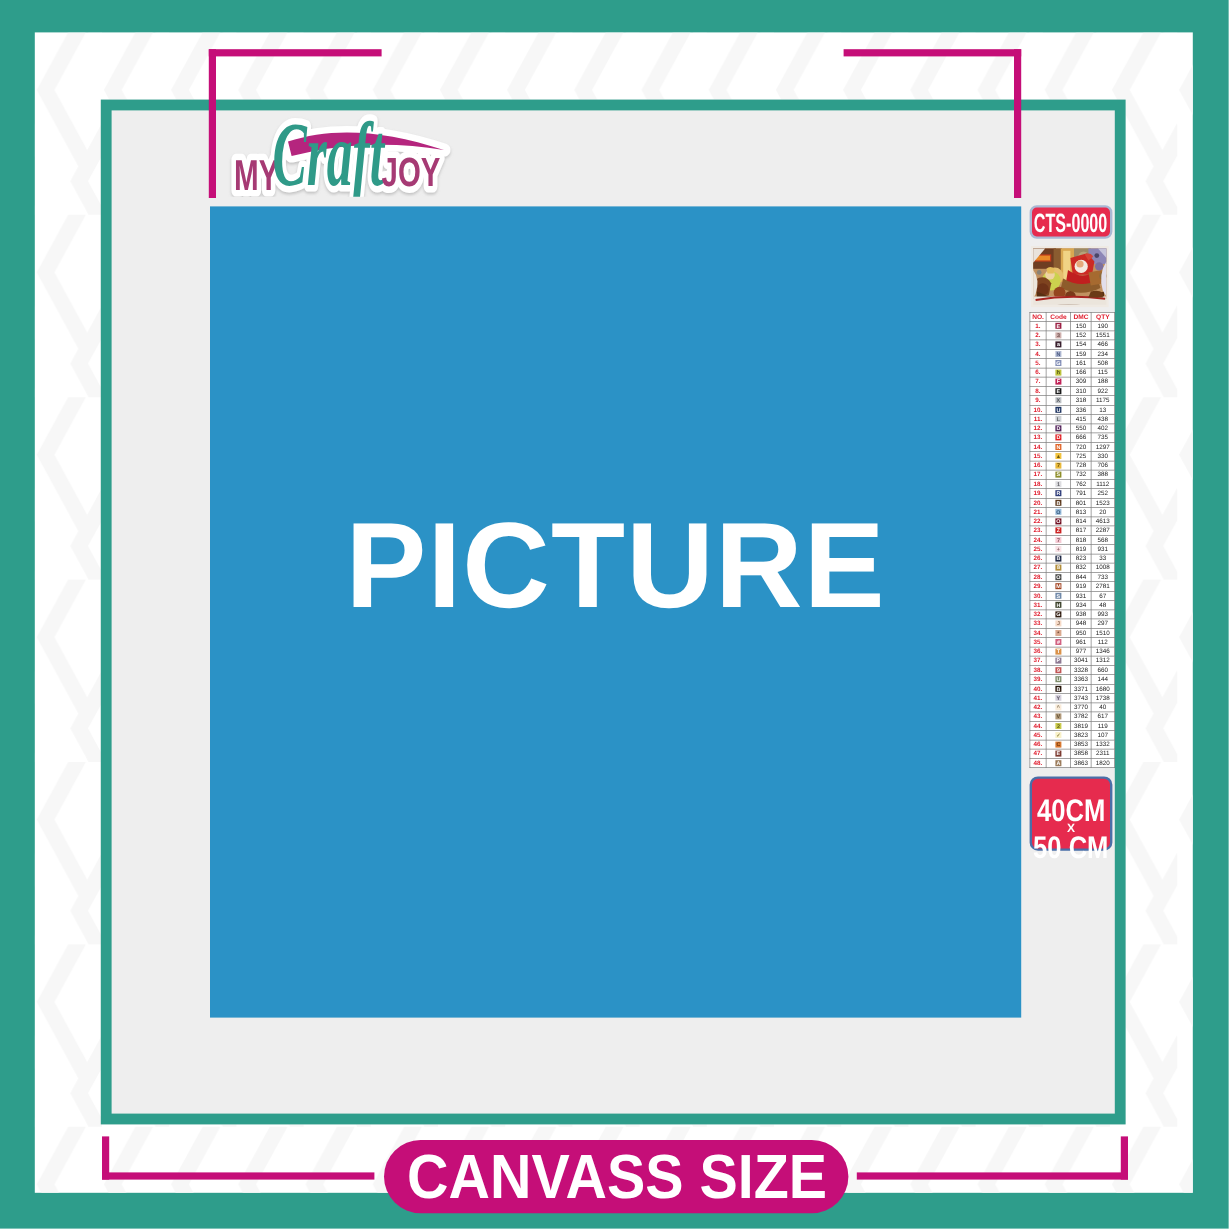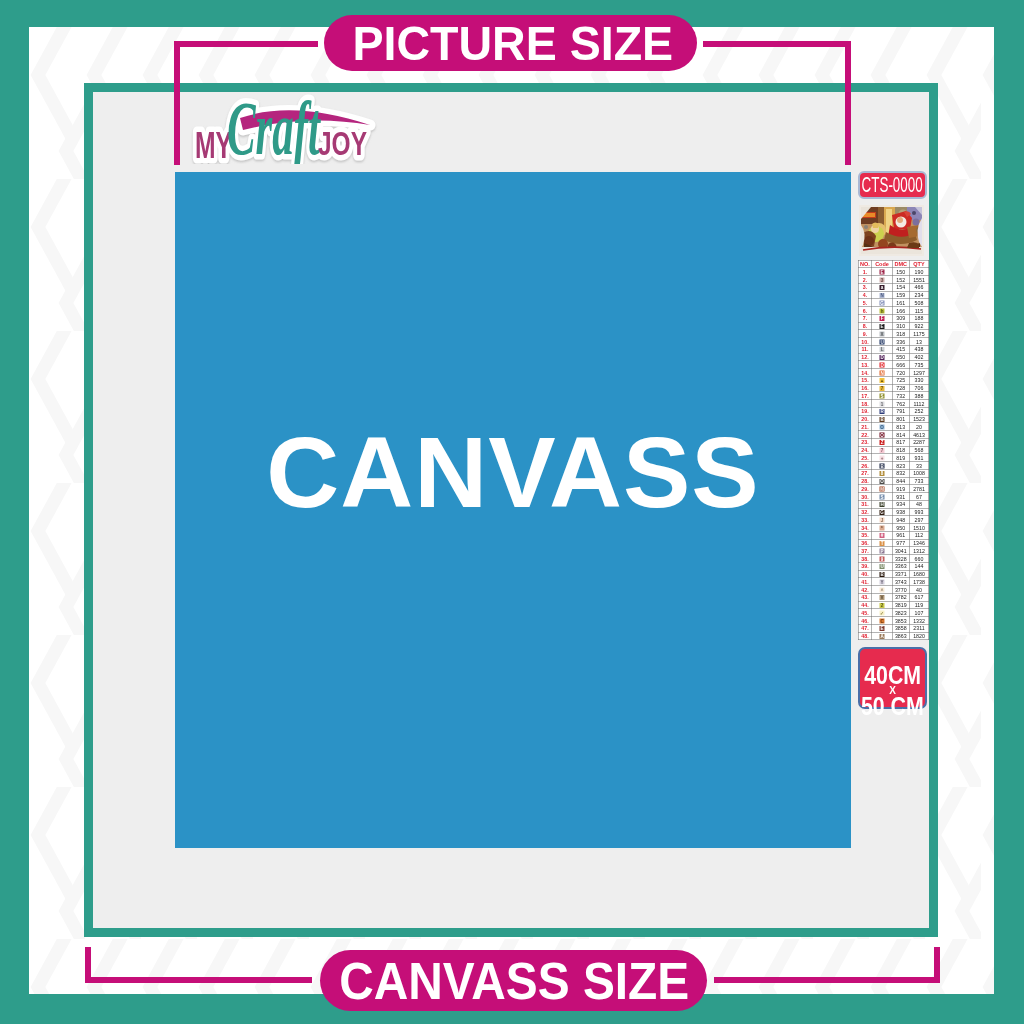--- a/index.html
+++ b/index.html
@@ -27,21 +27,21 @@
     </pattern>
   </defs>
   <rect width="965" height="967" fill="url(#chev)"></rect>
 </svg>
 
 <div style="position:absolute;left:84px;top:83px;width:836px;height:836px;border:9px solid #2e9d8b;background:#eeeeee;"></div>
 
 <div style="position:absolute;left:175px;top:172px;width:676px;height:676px;background:#2b92c6;"></div>
 
 <div style="position:absolute;left:175px;top:434px;width:676px;text-align:center;font-weight:bold;color:#ffffff;font-size:101px;line-height:88px;letter-spacing:1px;">
-      <div style="height:77px;line-height:77px;">CANVASS</div>
+      <div style="height:77px;line-height:77px;">PICTURE</div>
     </div>
 
 <svg style="position:absolute;left:186px;top:92px;" width="195" height="72" viewBox="0 0 195 72">
   <defs>
         <filter id="lsh" x="-20%" y="-20%" width="140%" height="140%">
           <feDropShadow dx="0" dy="1.5" stdDeviation="1.2" flood-color="#9a9a9a" flood-opacity="0.55"></feDropShadow>
         </filter>
       </defs>
   <g font-family="Liberation Sans, sans-serif">
     <g stroke="#ffffff" stroke-width="11" stroke-linejoin="round" fill="#ffffff" filter="url(#lsh)">
@@ -58,37 +58,34 @@
 </svg>
 
 <div style="position:absolute;left:174px;top:41px;width:6px;height:124px;background:#c50e78;"></div>
 
 <div style="position:absolute;left:174px;top:41px;width:144px;height:6px;background:#c50e78;"></div>
 
 <div style="position:absolute;left:703px;top:41px;width:148px;height:6px;background:#c50e78;"></div>
 
 <div style="position:absolute;left:845px;top:41px;width:6px;height:124px;background:#c50e78;"></div>
 
-<div style="position:absolute;left:324px;top:15px;width:373px;height:56px;background:#c50e78;border-radius:28px;color:#fff;font-weight:bold;font-size:49px;display:flex;align-items:center;justify-content:center;">
-      <span style="transform:scale(0.95,1);white-space:nowrap;margin-left:5px;">PICTURE SIZE</span>
-    </div>
 
 <div style="position:absolute;left:85px;top:947px;width:6px;height:36px;background:#c50e78;"></div>
 
 <div style="position:absolute;left:85px;top:977px;width:227px;height:6px;background:#c50e78;"></div>
 
 <div style="position:absolute;left:714px;top:977px;width:226px;height:6px;background:#c50e78;"></div>
 
 <div style="position:absolute;left:934px;top:947px;width:6px;height:36px;background:#c50e78;"></div>
 
 <div style="position:absolute;left:320px;top:950px;width:387px;height:61px;background:#c50e78;border-radius:31px;color:#fff;font-weight:bold;font-size:52px;display:flex;align-items:center;justify-content:center;">
       <span style="transform:scale(0.92,1);white-space:nowrap;margin-left:2px;">CANVASS SIZE</span>
     </div>
 
-<div style="position:absolute;left:858px;top:171px;width:69px;height:28px;background:#e62b4e;border:2px solid #a9b8d4;border-radius:6px;box-sizing:border-box;color:#fff;font-weight:normal;font-size:22px;display:flex;align-items:center;justify-content:center;">
+<div style="position:absolute;left:858px;top:171px;width:69px;height:28px;background:#e62b4e;border:2px solid #a9b8d4;border-radius:6px;box-sizing:border-box;color:#fff;font-weight:bold;font-size:22px;display:flex;justify-content:center;">
       <span style="transform:scaleX(0.61);white-space:nowrap;">CTS-0000</span>
     </div>
 
 <svg style="position:absolute;left:859px;top:205px;" width="65" height="51" viewBox="0 0 65 51">
   <rect width="65" height="51" fill="#efeae3"></rect>
   <rect x="2" y="2" width="61" height="42" fill="#c09160"></rect>
   <rect x="2" y="2" width="19" height="17" fill="#6e3d22"></rect>
   <rect x="3" y="7" width="14" height="6" fill="#c43c1c"></rect>
   <rect x="4" y="8" width="12" height="4" fill="#e88a28"></rect>
   <rect x="19" y="2" width="7" height="24" fill="#8a5c30"></rect>

